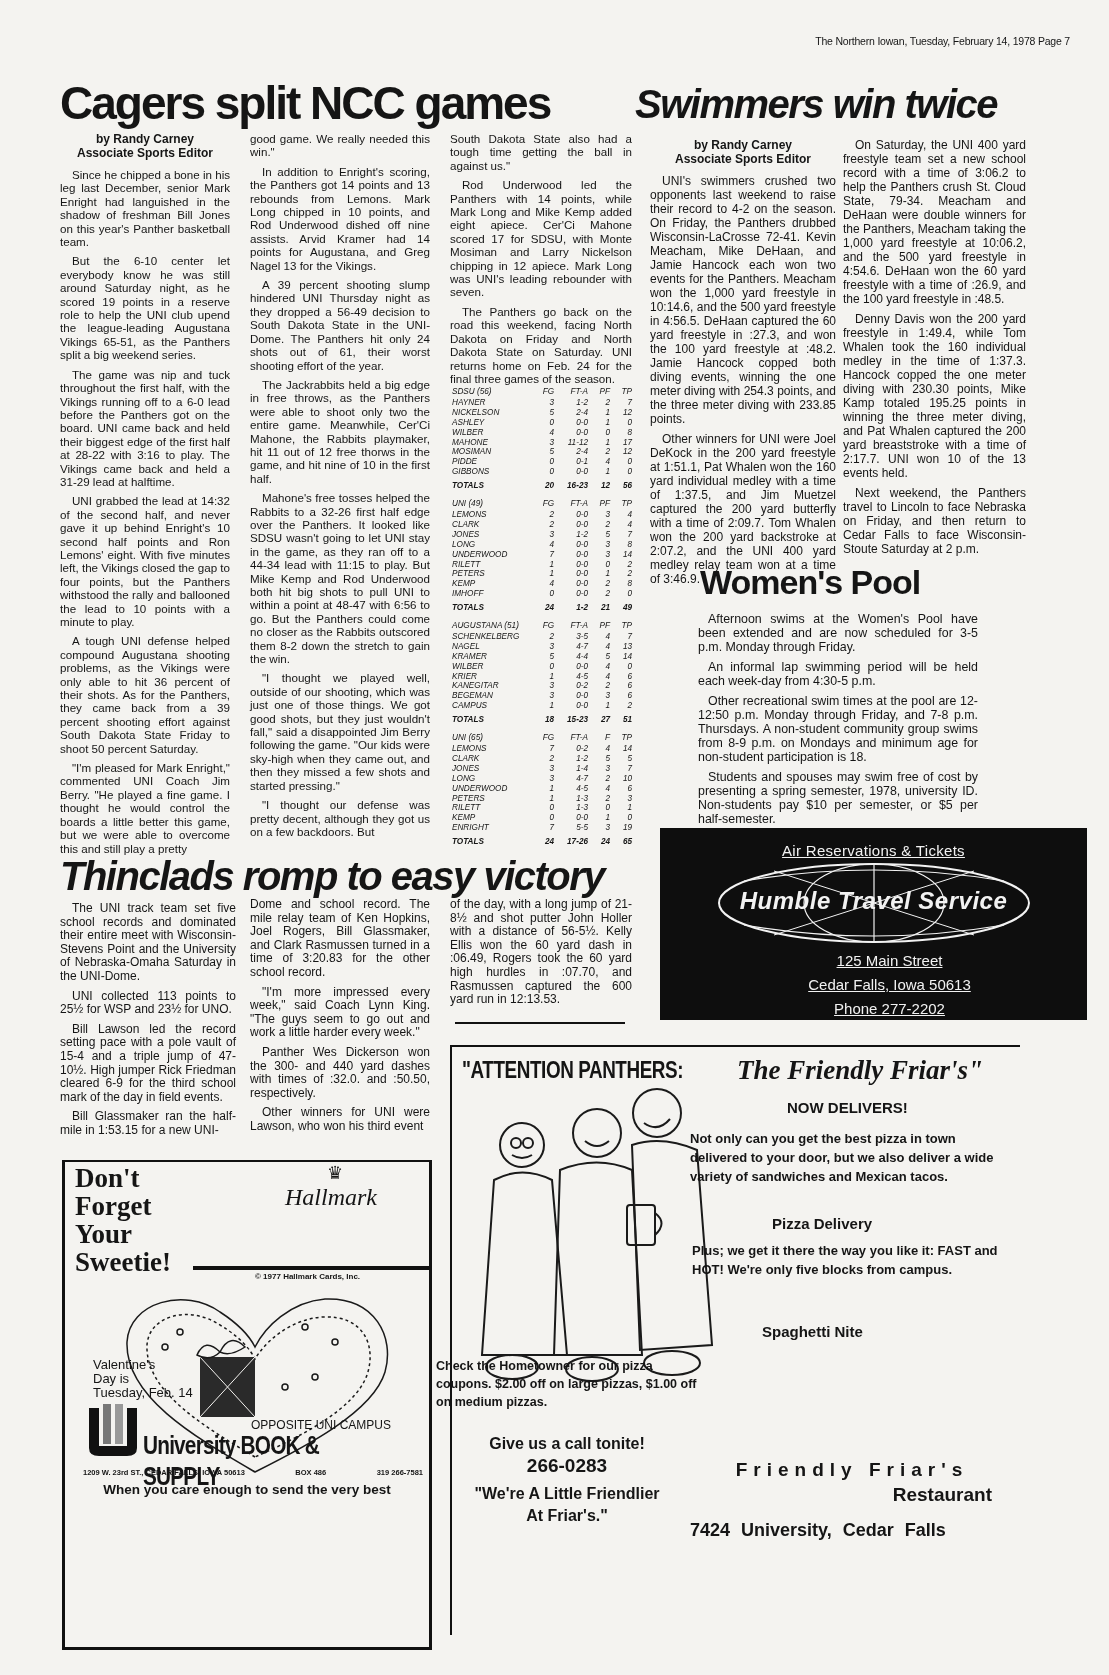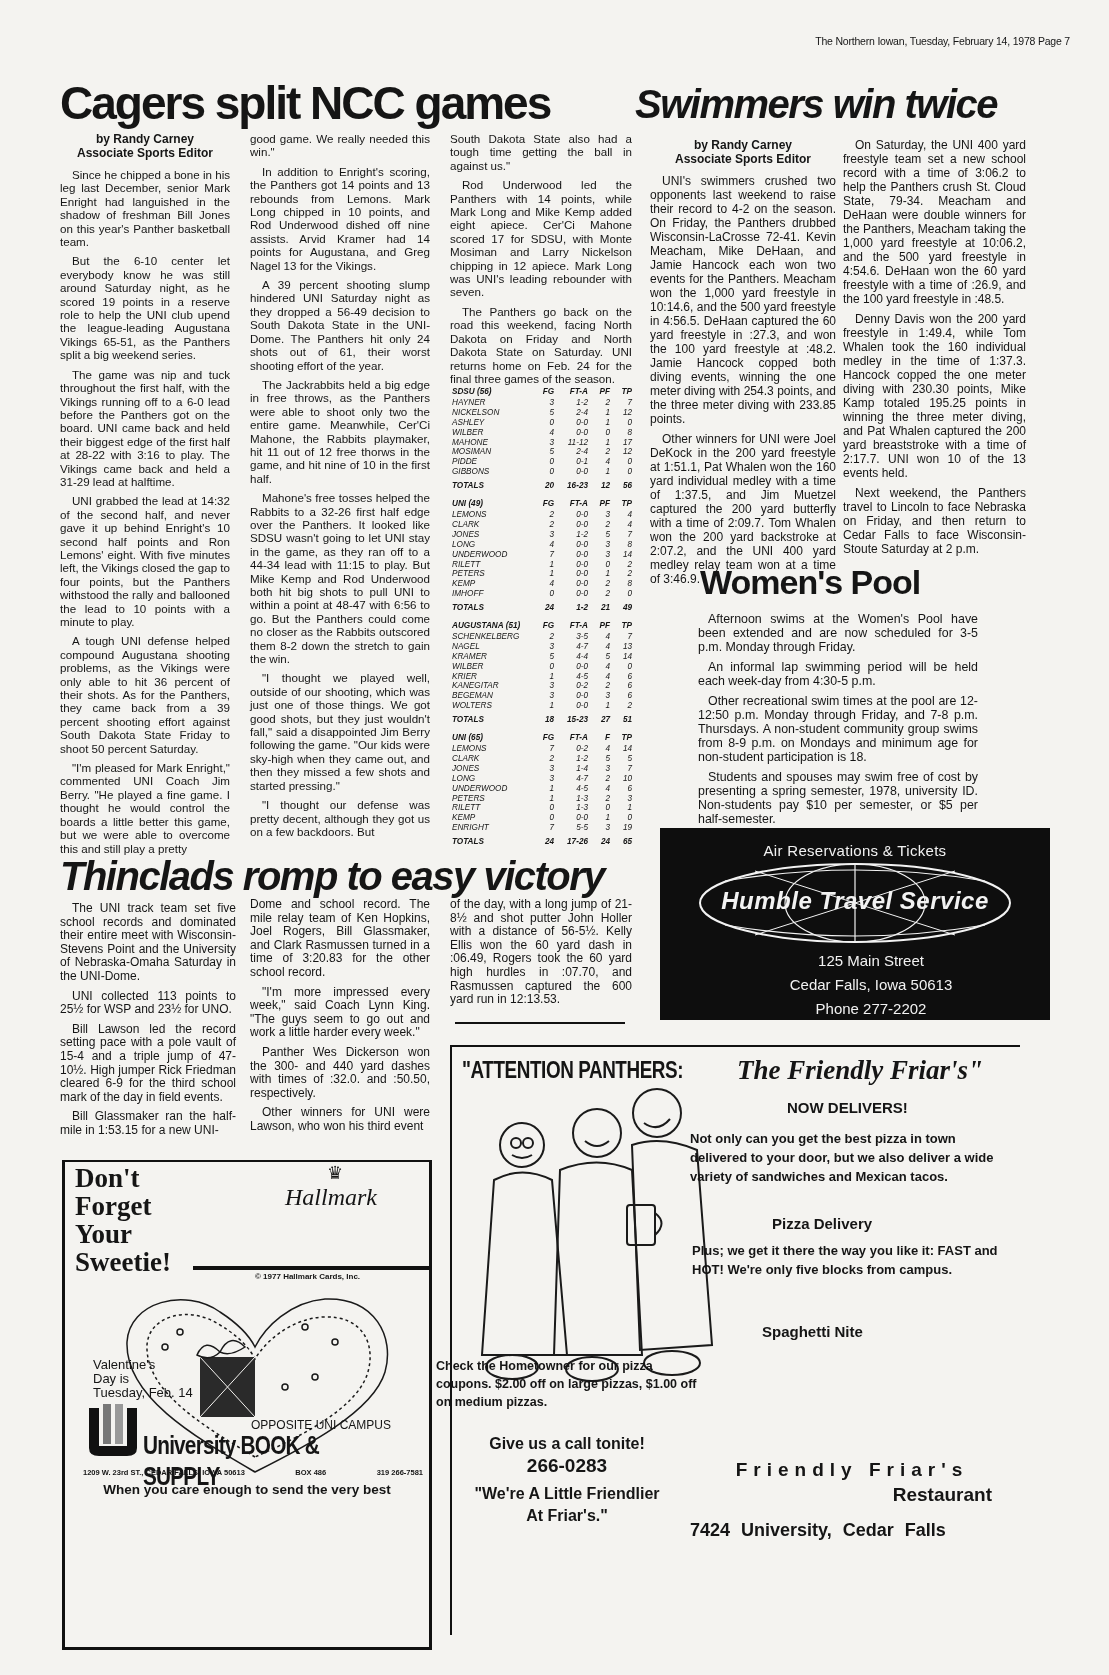--- a/index.html
+++ b/index.html
@@ -11,27 +11,27 @@
   .hed1 { top: 80px; left: 60px; font-size: 46px; }
   .hed2 { top: 84px; left: 635px; font-size: 40px; font-style: italic; letter-spacing: -1.5px; }
   .col { font-size: 11.6px; line-height: 13.4px; text-align: justify; }
   .col p { text-indent: 12px; margin-bottom: 6px; }
   .byline { text-align: center; font-weight: bold; font-size: 12px; line-height: 14px; margin-bottom: 8px; }
   .box { font-size: 8.2px; font-style: italic; font-weight: normal; }
   .box table { width: 100%; border-collapse: collapse; }
   .box td { padding: 0; line-height: 9.9px; }
   .box td.n { text-align: right; width: 22px; }
   .box td.w { width: 34px; text-align: right; }
-  .box tr.h td { font-weight: bold; padding-top: 5px; padding-bottom: 1px; }
+  .box tr.h td { font-weight: normal; padding-top: 5px; padding-bottom: 1px; }
   .box tr.t td { font-weight: bold; padding-top: 4px; padding-bottom: 3px; }
   .hed3 { top: 856px; left: 60px; font-size: 40px; font-style: italic; letter-spacing: -1.5px; }
   .hed4 { top: 565px; left: 700px; font-size: 34px; letter-spacing: -1px; }
   .pool { font-size: 12.4px; line-height: 14px; text-align: justify; }
   .pool p { text-indent: 10px; margin-bottom: 6px; }
-  .travel { top: 828px; left: 660px; width: 390px; height: 192px; background: #0e0e0e; color: #f2f2f2; text-align: center; }
+  .travel { top: 828px; left: 660px; width: 427px; height: 192px; background: #0e0e0e; color: #f2f2f2; text-align: center; text-decoration: underline; }
   .travel .t1 { font-size: 15px; margin-top: 14px; letter-spacing: .3px; }
   .travel .globe { margin: 2px auto 0; width: 320px; height: 84px; position: relative; }
   .travel .globe svg { position: absolute; left: 0; top: 0; }
   .travel .brand { position: absolute; left: 0; right: 0; top: 26px; font-size: 24px; font-weight: bold; font-style: italic; letter-spacing: .5px; }
   .travel .l { font-size: 15px; line-height: 24px; padding-left: 32px; }
   .friar { top: 1045px; left: 450px; width: 570px; height: 590px; border-left: 2px solid #111; border-top: 2px solid #111; }
   .friar .att { position: absolute; left: 10px; top: 10px; font-size: 23px; font-weight: bold; letter-spacing: -0.5px; transform: scaleX(.82); transform-origin: left; font-family: "Liberation Sans", sans-serif; }
   .friar .ff { position: absolute; left: 285px; top: 8px; font-size: 27px; font-family: "Liberation Serif", serif; font-weight: bold; font-style: italic; }
   .friar .bold { font-weight: bold; font-family: "Liberation Sans", sans-serif; }
   .hall { top: 1160px; left: 62px; width: 370px; height: 490px; border: 3px solid #111; border-top-width: 2px; }
@@ -55,21 +55,21 @@
   <p>But the 6-10 center let everybody know he was still around Saturday night, as he scored 19 points in a reserve role to help the UNI club upend the league-leading Augustana Vikings 65-51, as the Panthers split a big weekend series.</p>
   <p>The game was nip and tuck throughout the first half, with the Vikings running off to a 6-0 lead before the Panthers got on the board. UNI came back and held their biggest edge of the first half at 28-22 with 3:16 to play. The Vikings came back and held a 31-29 lead at halftime.</p>
   <p>UNI grabbed the lead at 14:32 of the second half, and never gave it up behind Enright's 10 second half points and Ron Lemons' eight. With five minutes left, the Vikings closed the gap to four points, but the Panthers withstood the rally and ballooned the lead to 10 points with a minute to play.</p>
   <p>A tough UNI defense helped compound Augustana shooting problems, as the Vikings were only able to hit 36 percent of their shots. As for the Panthers, they came back from a 39 percent shooting effort against South Dakota State Friday to shoot 50 percent Saturday.</p>
   <p>"I'm pleased for Mark Enright," commented UNI Coach Jim Berry. "He played a fine game. I thought he would control the boards a little better this game, but we were able to overcome this and still play a pretty</p>
 </div>
 
 <div class="abs col" style="top:132px;left:250px;width:180px;">
   <p style="text-indent:0">good game. We really needed this win."</p>
   <p>In addition to Enright's scoring, the Panthers got 14 points and 13 rebounds from Lemons. Mark Long chipped in 10 points, and Rod Underwood dished off nine assists. Arvid Kramer had 14 points for Augustana, and Greg Nagel 13 for the Vikings.</p>
-  <p>A 39 percent shooting slump hindered UNI Saturday night as they dropped a 56-49 decision to South Dakota State in the UNI-Dome. The Panthers hit only 24 shots out of 61, their worst shooting effort of the year.</p>
+  <p>A 39 percent shooting slump hindered UNI Thursday night as they dropped a 56-49 decision to South Dakota State in the UNI-Dome. The Panthers hit only 24 shots out of 61, their worst shooting effort of the year.</p>
   <p>The Jackrabbits held a big edge in free throws, as the Panthers were able to shoot only two the entire game. Meanwhile, Cer'Ci Mahone, the Rabbits playmaker, hit 11 out of 12 free thorws in the game, and hit nine of 10 in the first half.</p>
   <p>Mahone's free tosses helped the Rabbits to a 32-26 first half edge over the Panthers. It looked like SDSU wasn't going to let UNI stay in the game, as they ran off to a 44-34 lead with 11:15 to play. But Mike Kemp and Rod Underwood both hit big shots to pull UNI to within a point at 48-47 with 6:56 to go. But the Panthers could come no closer as the Rabbits outscored them 8-2 down the stretch to gain the win.</p>
   <p>"I thought we played well, outside of our shooting, which was just one of those things. We got good shots, but they just wouldn't fall," said a disappointed Jim Berry following the game. "Our kids were sky-high when they came out, and then they missed a few shots and started pressing."</p>
   <p>"I thought our defense was pretty decent, although they got us on a few backdoors. But</p>
 </div>
 
 <div class="abs col" style="top:132px;left:450px;width:182px;">
   <p style="text-indent:0">South Dakota State also had a tough time getting the ball in against us."</p>
   <p>Rod Underwood led the Panthers with 14 points, while Mark Long and Mike Kemp added eight apiece. Cer'Ci Mahone scored 17 for SDSU, with Monte Mosiman and Larry Nickelson chipping in 12 apiece. Mark Long was UNI's leading rebounder with seven.</p>
   <p>The Panthers go back on the road this weekend, facing North Dakota on Friday and North Dakota State on Saturday. UNI returns home on Feb. 24 for the final three games of the season.</p>
@@ -285,21 +285,21 @@
           <td class="n">6</td>
         </tr>
     <tr>
           <td>BEGEMAN</td>
           <td class="n">3</td>
           <td class="w">0-0</td>
           <td class="n">3</td>
           <td class="n">6</td>
         </tr>
     <tr>
-          <td>WOLTERS</td>
+          <td>CAMPUS</td>
           <td class="n">1</td>
           <td class="w">0-0</td>
           <td class="n">1</td>
           <td class="n">2</td>
         </tr>
     <tr class="t">
           <td>TOTALS</td>
           <td class="n">18</td>
           <td class="w">15-23</td>
           <td class="n">27</td>

